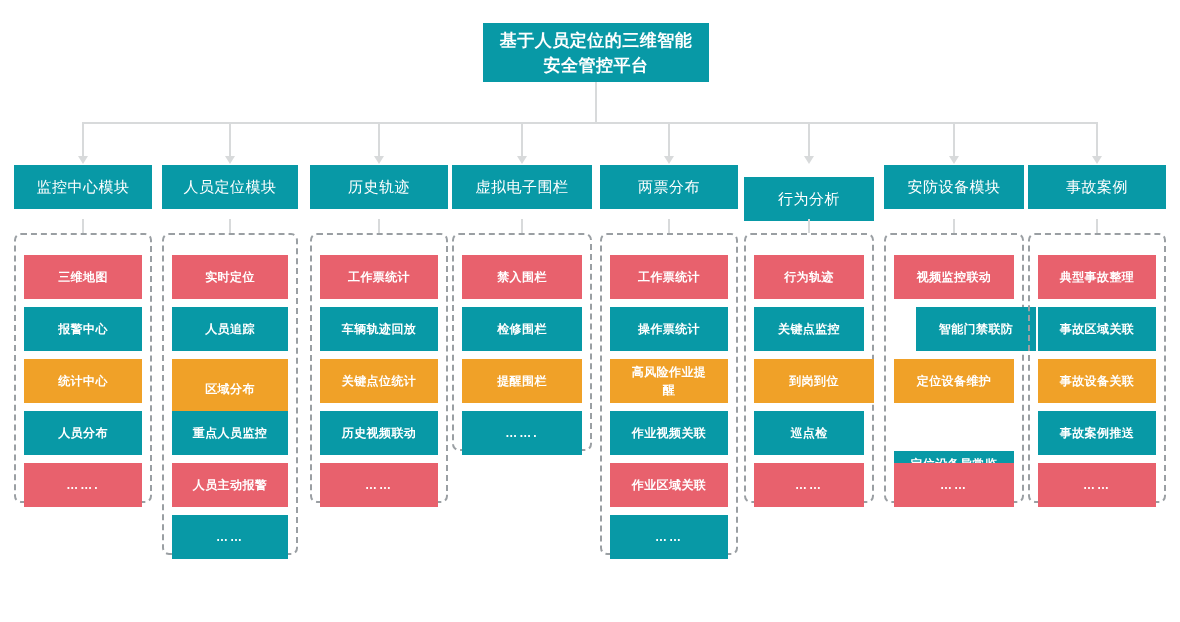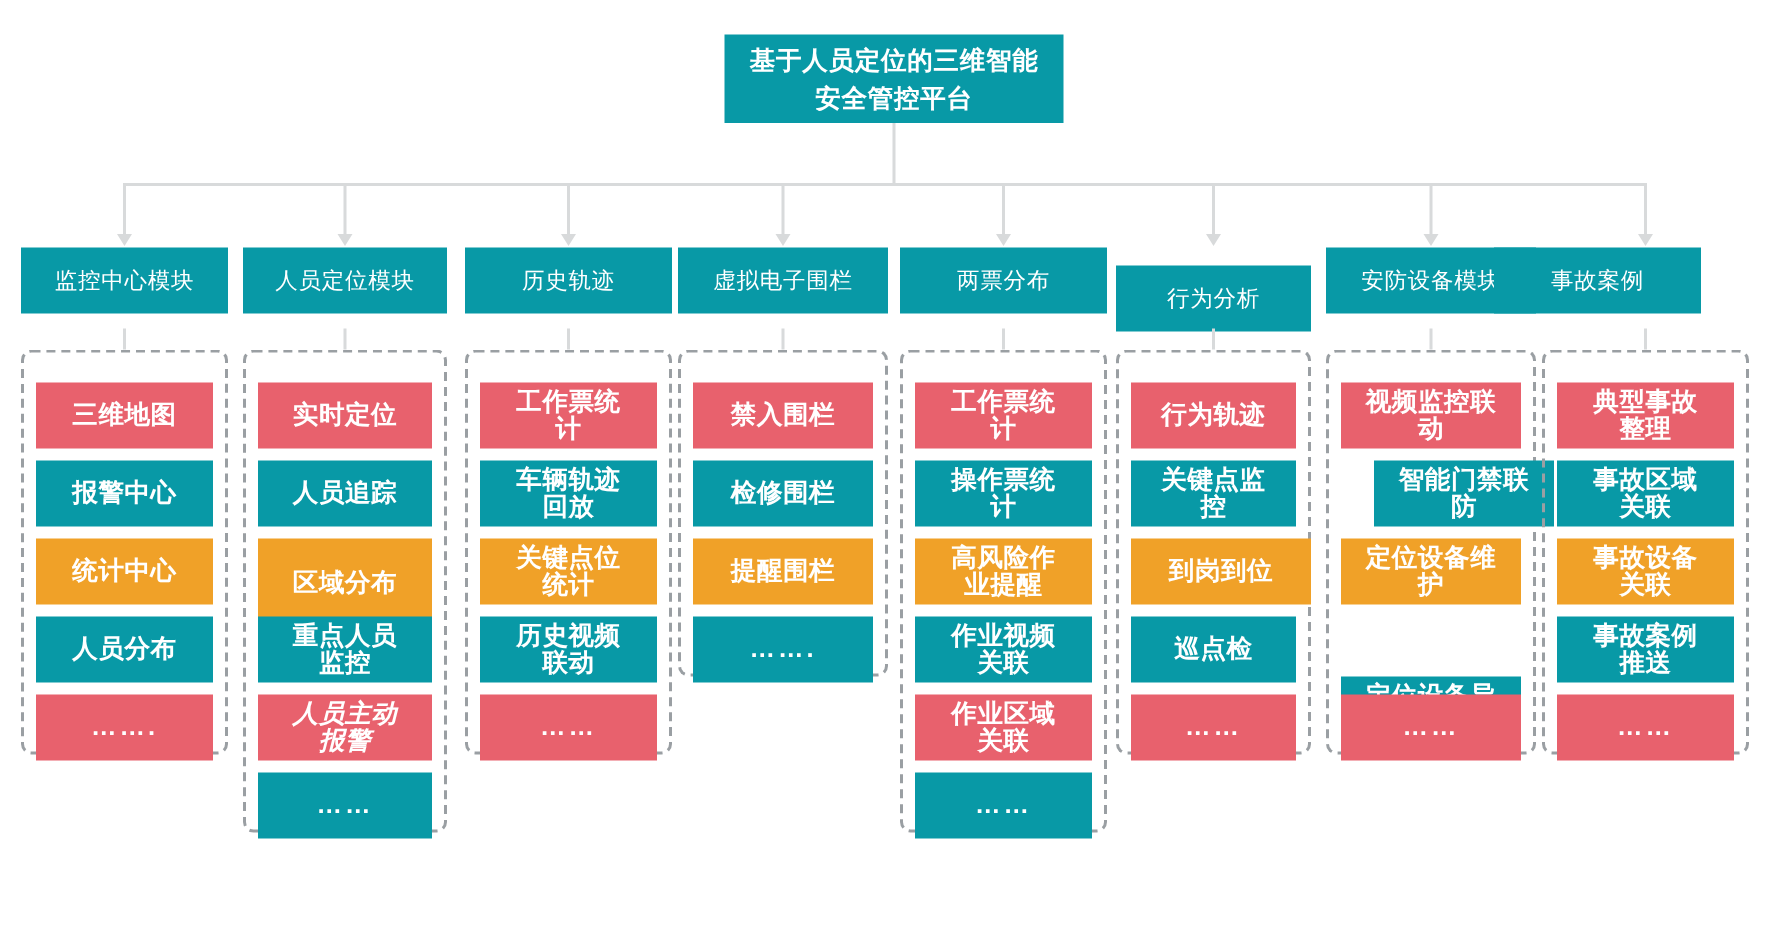--- a/index.html
+++ b/index.html
@@ -62,21 +62,21 @@
     box-sizing:border-box;
     background:transparent;
   }
 
   
   .item{
     position:absolute;
     display:flex;align-items:center;justify-content:center;
     text-align:center;
     color:#ffffff;
-    font-size:17px;font-weight:bold;
+    font-size:12px;font-weight:bold;
     box-sizing:border-box;
     padding:0 16px;
     line-height:18px;
     letter-spacing:.4px;
   }
   .c-red{background:#e8616d;}
   .c-teal{background:#0899a6;}
   .c-orange{background:#f0a128;}
   .dots{letter-spacing:2px;}
 </style>
@@ -117,21 +117,21 @@
       <div class="item c-orange" style="left:24px;top:359px;width:118px;height:44px;">统计中心</div>
       <div class="item c-teal" style="left:24px;top:411px;width:118px;height:44px;">人员分布</div>
       <div class="item c-red dots" style="left:24px;top:463px;width:118px;height:44px;">…….</div>
       <div class="col-header" style="left:162px;top:165px;width:136px;">人员定位模块</div>
       <div class="hdr-stem" style="left:229px;top:219px;height:14px;"></div>
       <div class="group" style="left:162px;top:233px;width:136px;height:322px;"></div>
       <div class="item c-red" style="left:172px;top:255px;width:116px;height:44px;">实时定位</div>
       <div class="item c-teal" style="left:172px;top:307px;width:116px;height:44px;">人员追踪</div>
       <div class="item c-orange" style="left:172px;top:359px;width:116px;height:60px;">区域分布</div>
       <div class="item c-teal" style="left:172px;top:411px;width:116px;height:44px;">重点人员监控</div>
-      <div class="item c-red" style="left:172px;top:463px;width:116px;height:44px;font-style:italic;">人员主动报警</div>
+      <div class="item c-red" style="left:172px;top:463px;width:116px;height:44px;">人员主动报警</div>
       <div class="item c-teal dots" style="left:172px;top:515px;width:116px;height:44px;">……</div>
       <div class="col-header" style="left:310px;top:165px;width:138px;">历史轨迹</div>
       <div class="hdr-stem" style="left:378px;top:219px;height:14px;"></div>
       <div class="group" style="left:310px;top:233px;width:138px;height:270px;"></div>
       <div class="item c-red" style="left:320px;top:255px;width:118px;height:44px;">工作票统计</div>
       <div class="item c-teal" style="left:320px;top:307px;width:118px;height:44px;">车辆轨迹回放</div>
       <div class="item c-orange" style="left:320px;top:359px;width:118px;height:44px;">关键点位统计</div>
       <div class="item c-teal" style="left:320px;top:411px;width:118px;height:44px;">历史视频联动</div>
       <div class="item c-red dots" style="left:320px;top:463px;width:118px;height:44px;">……</div>
       <div class="col-header" style="left:452px;top:165px;width:140px;">虚拟电子围栏</div>
@@ -159,21 +159,21 @@
       <div class="item c-teal" style="left:754px;top:411px;width:110px;height:44px;">巡点检</div>
       <div class="item c-red dots" style="left:754px;top:463px;width:110px;height:44px;">……</div>
       <div class="col-header" style="left:884px;top:165px;width:140px;">安防设备模块</div>
       <div class="hdr-stem" style="left:953px;top:219px;height:14px;"></div>
       <div class="group" style="left:884px;top:233px;width:140px;height:270px;"></div>
       <div class="item c-red" style="left:894px;top:255px;width:120px;height:44px;">视频监控联动</div>
       <div class="item c-teal" style="left:916px;top:307px;width:120px;height:44px;">智能门禁联防</div>
       <div class="item c-orange" style="left:894px;top:359px;width:120px;height:44px;">定位设备维护</div>
       <div class="item c-teal" style="left:894px;top:411px;width:120px;height:44px;margin-top:40px;">定位设备异常监测</div>
       <div class="item c-red dots" style="left:894px;top:463px;width:120px;height:44px;">……</div>
-      <div class="col-header" style="left:996px;top:165px;width:138px;">事故案例</div>
+      <div class="col-header" style="left:1028px;top:165px;width:138px;">事故案例</div>
       <div class="hdr-stem" style="left:1096px;top:219px;height:14px;"></div>
       <div class="group" style="left:1028px;top:233px;width:138px;height:270px;"></div>
       <div class="item c-red" style="left:1038px;top:255px;width:118px;height:44px;">典型事故整理</div>
       <div class="item c-teal" style="left:1038px;top:307px;width:118px;height:44px;">事故区域关联</div>
       <div class="item c-orange" style="left:1038px;top:359px;width:118px;height:44px;">事故设备关联</div>
       <div class="item c-teal" style="left:1038px;top:411px;width:118px;height:44px;">事故案例推送</div>
       <div class="item c-red dots" style="left:1038px;top:463px;width:118px;height:44px;">……</div>
     </div>
 
 </div>

